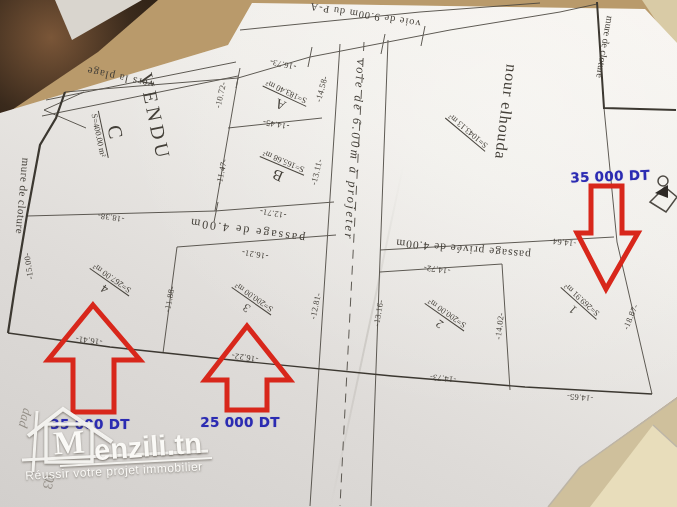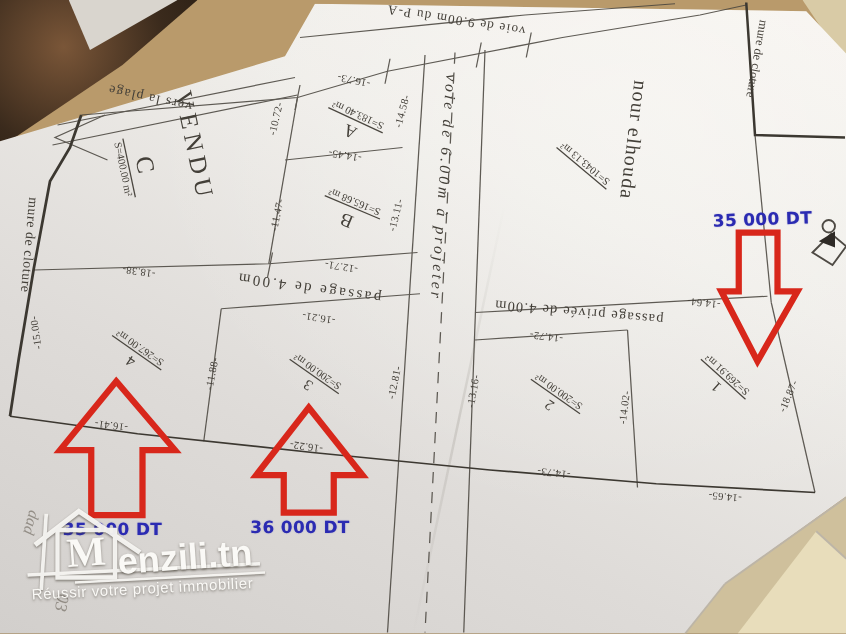--- a/index.html
+++ b/index.html
@@ -165,21 +165,21 @@
   <div class="lbl m" style="--r:277deg; left:500px; top:326px;">-14.02-</div>
   <div class="lbl m" style="--r:186deg; left:443px; top:378px;">-14.73-</div>
   <div class="lbl m" style="--r:185deg; left:580px; top:397px;">-14.65-</div>
   <div class="lbl m" style="--r:293deg; left:631px; top:317px;">-18.87-</div>
 
   <div class="hand" style="--r:105deg; left:25px; top:418px; font-size:13px;">dad</div>
   <div class="hand" style="--r:100deg; left:48px; top:482px; font-size:14px;">03</div>
 
   <div class="price" style="--r:-2deg; left:610px; top:176px;">35 000 DT</div>
   <div class="price" style="--r:0deg; left:90px; top:424px;">35 000 DT</div>
-  <div class="price" style="--r:0deg; left:240px; top:422px;">36 000 DT</div>
+  <div class="price" style="--r:0deg; left:240px; top:422px;">25 000 DT</div>
 
   <svg width="677" height="507" viewBox="0 0 677 507">
     <g stroke="#d8271b" stroke-width="5" fill="none" stroke-linejoin="miter">
       <path d="M93,305 L140,360 L114,360 L114,412 L73,412 L73,360 L48,360 Z"></path>
       <path d="M247,326 L290,380 L267,380 L267,410 L227,410 L227,380 L205,380 Z"></path>
       <path d="M606,289 L577,233 L591,233 L591,186 L622,186 L622,233 L638,233 Z"></path>
     </g>
     <g stroke="#4e4a44" stroke-width="1.5" fill="none">
       <circle cx="663" cy="181" r="5"></circle>
       <path d="M650,202 L665,187 L677,197 L666,212 Z"></path>

